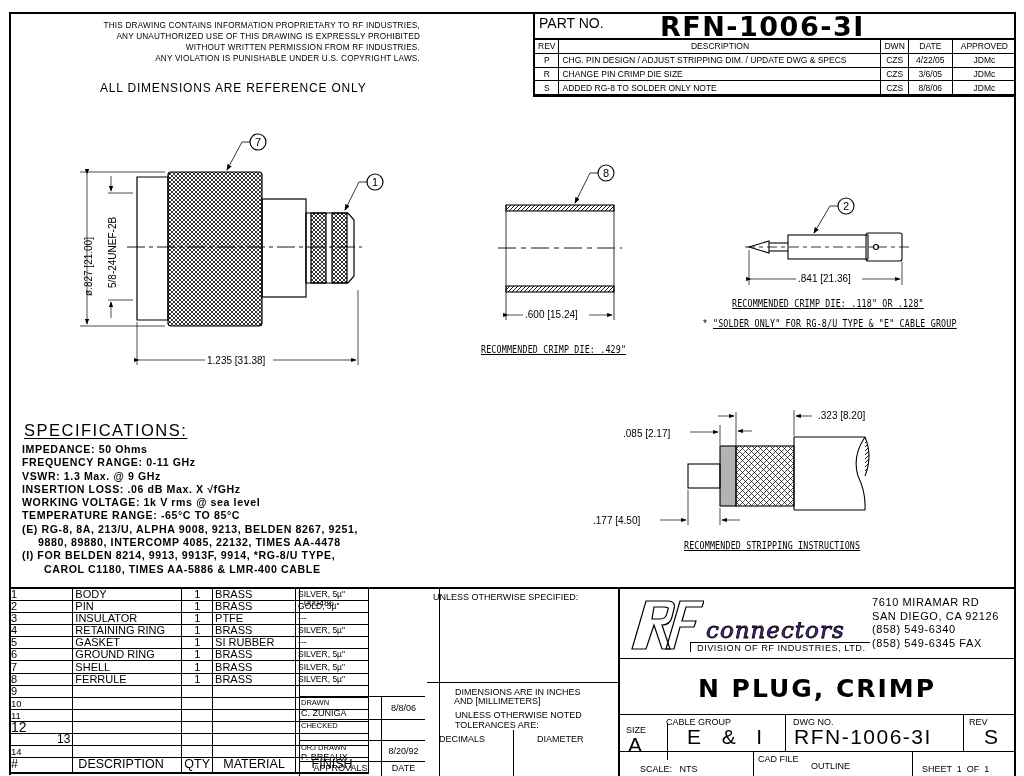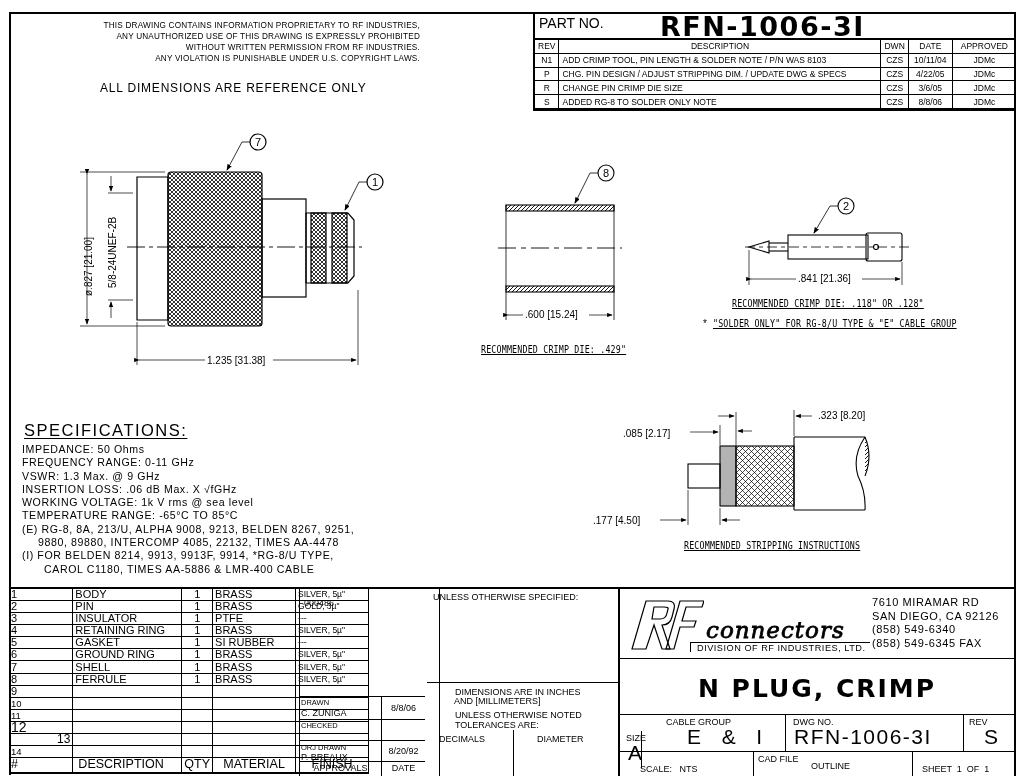--- a/index.html
+++ b/index.html
@@ -17,21 +17,21 @@
   .partno-value { position: absolute; left: 125px; top: -1px; font-size: 27px; font-weight: bold; letter-spacing: 1.5px; font-family: "DejaVu Sans", sans-serif; }
   table.rev { border-collapse: collapse; width: 100%; font-size: 8.5px; }
   table.rev td { border: 1px solid #000; height: 13.8px; padding: 0 3px; white-space: nowrap; }
   table.rev tr td:first-child { border-left: none; }
   table.rev tr td:last-child { border-right: none; }
   .c { text-align: center; }
 
   
   .spec-title { position: absolute; left: 24px; top: 421px; font-size: 16.5px; letter-spacing: 1.5px; text-decoration: underline; text-underline-offset: 2px; }
   .spec-list { position: absolute; left: 22px; top: 443px; font-size: 10.6px; line-height: 13.3px; letter-spacing: 0.6px; }
-  .spec-list div { white-space: nowrap; }
+  .spec-list div { white-space: nowrap; font-weight: bold; }
   .ind { padding-left: 16px; }
   .ind2 { padding-left: 22px; }
 
   .note { position: absolute; font-size: 9.8px; text-decoration: underline; white-space: nowrap; letter-spacing: 0.2px; font-family: "DejaVu Sans Mono", monospace; transform: scaleX(0.85); transform-origin: left; }
 
   
   .bom { position: absolute; left: 9px; top: 587px; border-top: 2px solid #000; border-collapse: collapse; font-size: 11px; }
   .bom td { border: 1px solid #000; height: 12.1px; padding: 0 2px; line-height: 11px; white-space: nowrap; overflow: hidden; }
   .bom td:first-child { border-left: none; }
   .bom .hdr td { height: 15px; font-size: 12.5px; border-bottom: 2px solid #000; }
@@ -69,27 +69,20 @@
         <col style="width:44px">
         <col>
       </colgroup>
     <tbody>
         <tr>
       <td class="c">REV</td>
       <td class="c">DESCRIPTION</td>
       <td class="c">DWN</td>
       <td class="c">DATE</td>
       <td class="c">APPROVED</td>
-    </tr>
-    <tr>
-      <td class="c">N1</td>
-      <td>ADD CRIMP TOOL, PIN LENGTH &amp; SOLDER NOTE / P/N WAS 8103</td>
-      <td class="c">CZS</td>
-      <td class="c">10/11/04</td>
-      <td class="c">JDMc</td>
     </tr>
     <tr>
       <td class="c">P</td>
       <td>CHG. PIN DESIGN / ADJUST STRIPPING DIM. / UPDATE DWG &amp; SPECS</td>
       <td class="c">CZS</td>
       <td class="c">4/22/05</td>
       <td class="c">JDMc</td>
     </tr>
     <tr>
       <td class="c">R</td>
@@ -400,35 +393,35 @@
 </div>
 
 <div class="titleblk">
 
   <svg class="abs" style="left:4px;top:6px" width="80" height="58">
     <g fill="none" stroke="#000" stroke-width="1.2">
       <path d="M8,54 L22,6 L44,6 Q52,6 50,14 L48,22 Q46,30 38,30 L46,54 L38,54 L30,30 L22,54 Z M28,24 L36,24 Q42,24 43,18 L44,14 Q45,12 40,12 L30,12 Z"></path>
       <path d="M42,54 L56,6 L80,6 L78,12 L62,12 L58,26 L72,26 L70,32 L56,32 L50,54 Z"></path>
     </g>
   </svg>
-  <div class="abs" style="left:86px;top:28px;font-size:23px;font-style:italic;font-family:'DejaVu Serif',serif;color:#000000;-webkit-text-stroke:0.8px #000;letter-spacing:1px">connectors</div>
+  <div class="abs" style="left:86px;top:28px;font-size:23px;font-style:italic;font-family:'DejaVu Serif',serif;color:#4c1d95;-webkit-text-stroke:0.8px #000;letter-spacing:1px">connectors</div>
   <div class="abs" style="left:70px;top:53px;width:180px;border-top:1px solid #000;border-left:1px solid #000;height:10px"></div>
   <div class="abs" style="left:77px;top:54px;font-size:9.2px;letter-spacing:0.5px">DIVISION OF RF INDUSTRIES, LTD.</div>
   <div class="abs" style="left:252px;top:7px;font-size:11px;line-height:13.5px;letter-spacing:0.6px">
     <div>7610 MIRAMAR RD</div>
     <div>SAN DIEGO, CA 92126</div>
     <div>(858) 549-6340</div>
     <div>(858) 549-6345 FAX</div>
   </div>
   <div class="abs" style="left:0;top:69px;width:394px;height:57px;border-top:1.5px solid #000;border-bottom:1.5px solid #000">
     <div style="text-align:center;font-size:25px;font-weight:bold;letter-spacing:2px;padding-top:15px;font-family:'DejaVu Sans',sans-serif">N PLUG, CRIMP</div>
   </div>
 
   <div class="abs" style="left:0;top:126px;width:394px;height:37px;border-bottom:1px solid #000">
-    <div class="abs" style="left:0;top:16px;width:22px;height:37px;border-right:1px solid #000">
+    <div class="abs" style="left:0;top:8px;width:48px;height:37px;border-right:1px solid #000">
       <div class="abs small" style="left:6px;top:2px">SIZE</div>
       <div class="abs" style="left:8px;top:10px;font-size:21px;font-weight:300">A</div>
     </div>
     <div class="abs" style="left:39px;top:0;width:127px;height:37px;border-right:1px solid #000">
       <div class="abs small" style="left:7px;top:2px">CABLE GROUP</div>
       <div class="abs" style="left:28px;top:10px;font-size:21px;white-space:pre;letter-spacing:3px">E  &amp;  I</div>
     </div>
     <div class="abs" style="left:166px;top:0;width:178px;height:37px;border-right:1px solid #000">
       <div class="abs small" style="left:7px;top:2px">DWG NO.</div>
       <div class="abs" style="left:8px;top:10px;font-size:21px;letter-spacing:1.5px">RFN-1006-3I</div>

